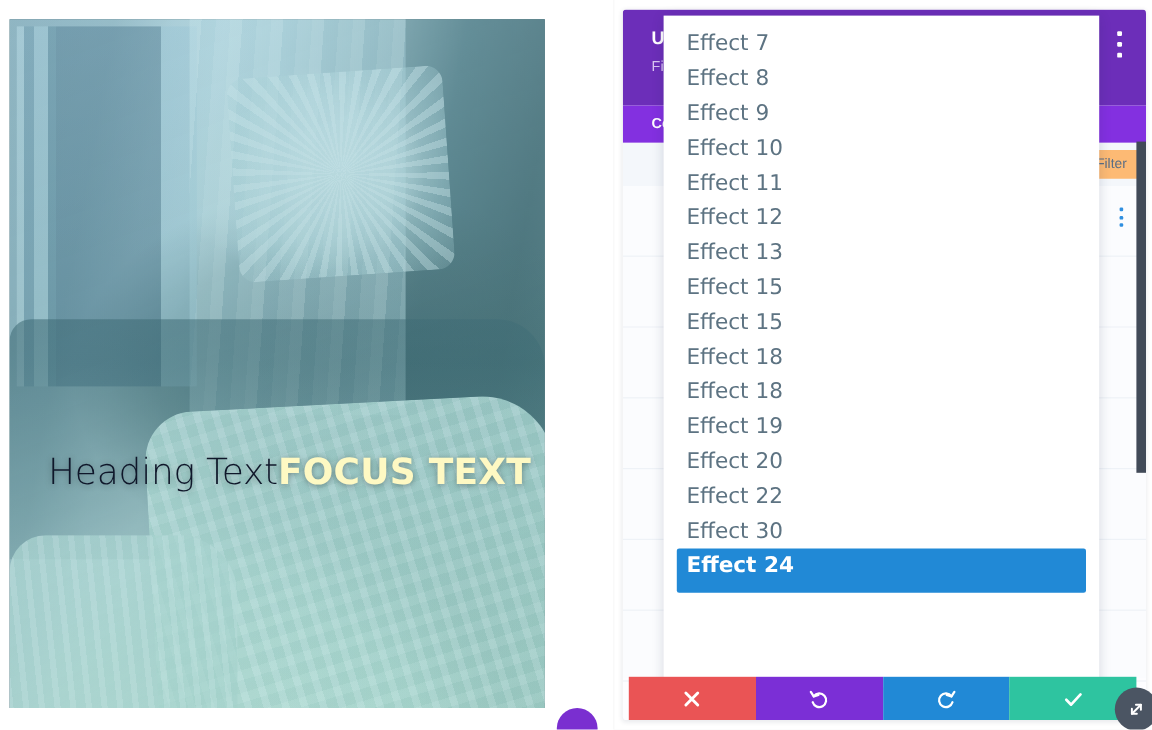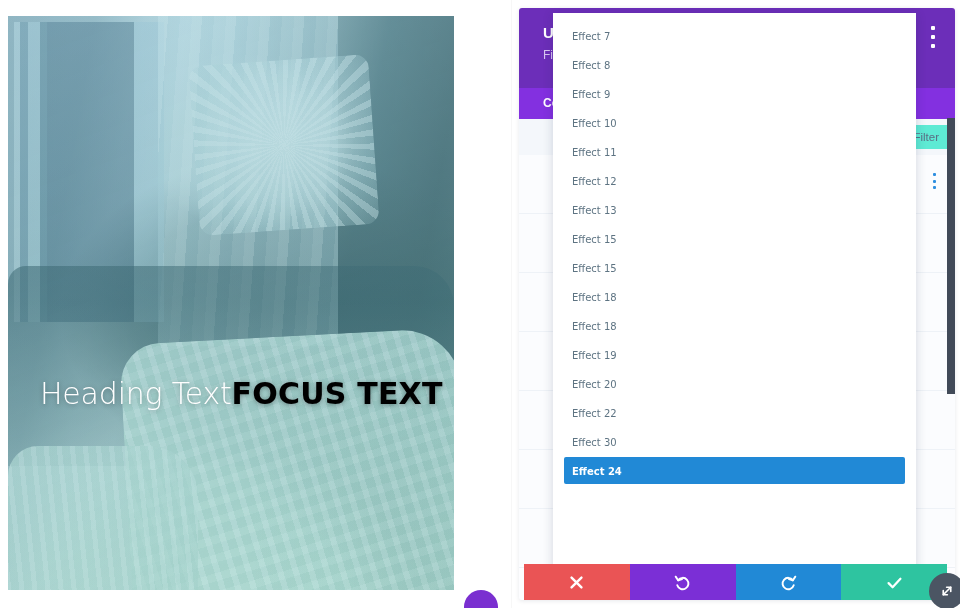--- a/index.html
+++ b/index.html
@@ -118,28 +118,28 @@
     left: 32px;
     top: 360px;
     white-space: nowrap;
     text-shadow: 0 1px 5px rgba(0,0,0,0.35);
     z-index: 4;
   }
   .overlay-text .heading {
     font-family: "DejaVu Sans", sans-serif;
     font-size: 30px;
     font-weight: 300;
-    color: #ffffff;
+    color: #0f172a;
     letter-spacing: -0.2px;
   }
   .overlay-text .focus {
     font-family: "DejaVu Sans", sans-serif;
     font-size: 30px;
     font-weight: 700;
-    color: #000000;
+    color: #fef9c3;
     letter-spacing: 0.2px;
     text-align: center;
   }
 
   
   .fab {
     position: absolute;
     left: 464px;
     top: 590px;
     width: 34px;
@@ -242,21 +242,21 @@
     position: absolute;
     top: 6px;
     height: 24px;
     line-height: 24px;
     font-size: 11.5px;
     color: #66798f;
     padding: 0 10px;
   }
   .subtab.right {
     right: 6px;
-    background: #5eead4;
+    background: #fdba74;
     border-radius: 2px;
     color: #5a6e85;
   }
 
   .section-list {
     position: absolute;
     left: 0; top: 147px;
     width: 436px;
     height: 410px;
     background: #fbfcfe;
@@ -322,34 +322,34 @@
     height: 560px;
     padding: 9px 0 0 0;
     box-sizing: border-box;
   }
   .dd-option {
     position: relative;
     height: 29px;
     line-height: 29px;
     margin: 0 19px;
     padding-left: 0px;
-    font-size: 10px;
+    font-size: 18px;
     color: #5d7382;
     font-family: "DejaVu Sans", sans-serif;
     white-space: nowrap;
   }
   .dd-option.selected {
     background: #2189d6;
     color: #ffffff;
     font-weight: 700;
     border-radius: 2px;
     padding-left: 8px;
     margin-left: 11px;
     margin-right: 11px;
-    height: 27px;
+    height: 37px;
     line-height: 29px;
   }
 
   
   .action-bar {
     position: absolute;
     left: 524px;
     top: 564px;
     width: 423px;
     height: 36px;

